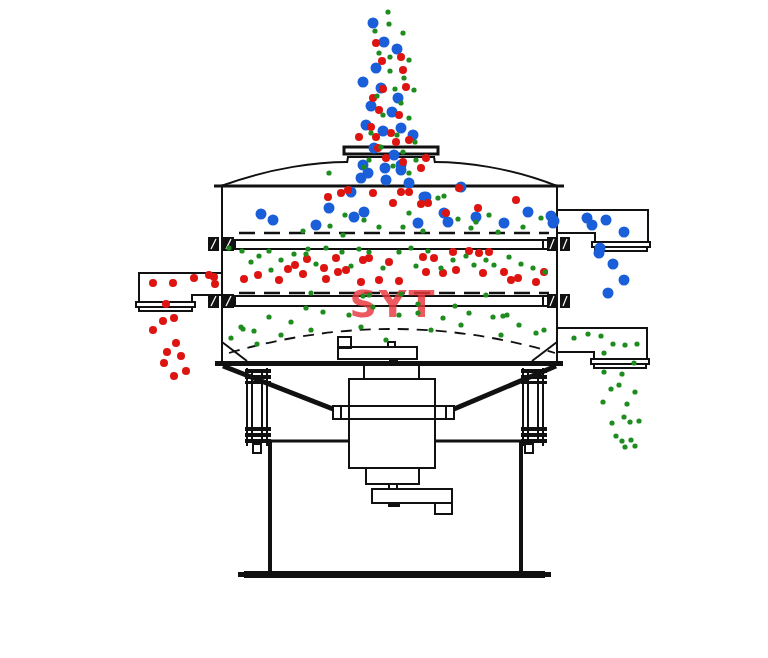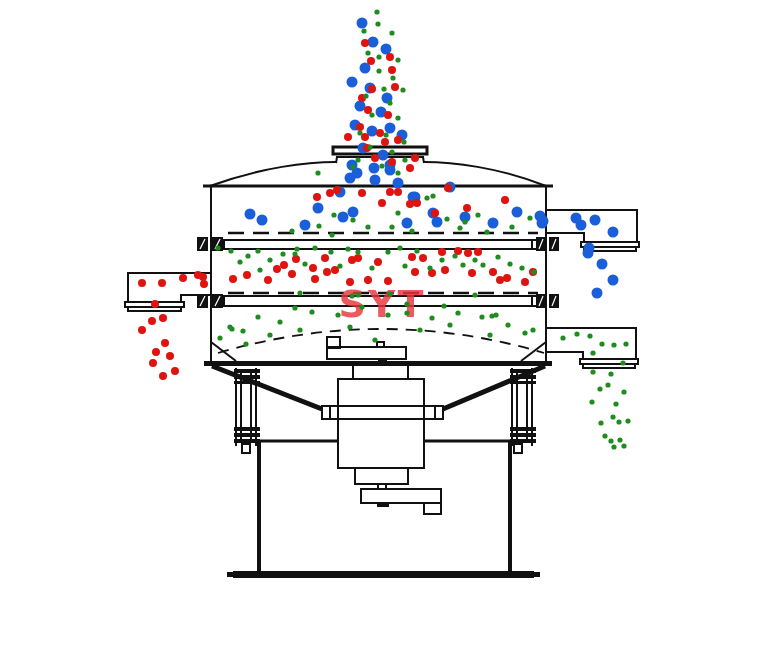--- a/index.html
+++ b/index.html
@@ -1,17 +1,17 @@
 <!DOCTYPE html>
 <html><head>
 <meta charset="utf-8">
 <style>
   html,body{margin:0;padding:0;background:#ffffff;}
   .stage{position:relative;width:716px;height:658px;background:#ffffff;overflow:hidden;
-         font-family:"Liberation Sans", sans-serif;}
+         font-family:"Liberation Sans", sans-serif;padding-left:11px;}
   svg{display:block}
   .line{stroke:#111;fill:none;stroke-width:2;}
   .thick{stroke:#111;fill:none;stroke-width:3;}
   .fillb{fill:#111;stroke:none;}
   .mesh{stroke:#111;fill:none;stroke-width:2.4;stroke-dasharray:16 9;}
   .pan{stroke:#111;fill:none;stroke-width:1.8;stroke-dasharray:11 8;}
   .hatch{stroke:#fff;stroke-width:1.2;}
   .logo-text{font-family:"DejaVu Sans", sans-serif;font-weight:bold;font-size:38px;
              letter-spacing:2px;opacity:0.82;}
 </style>

